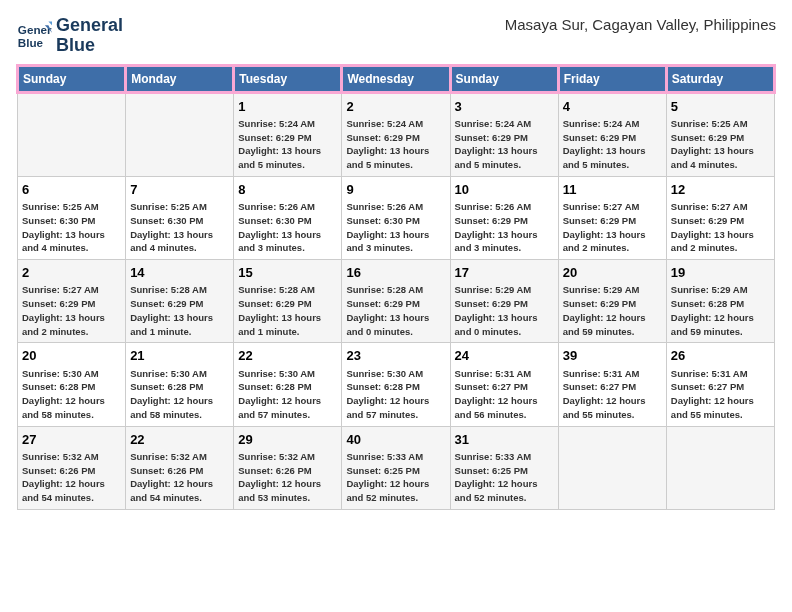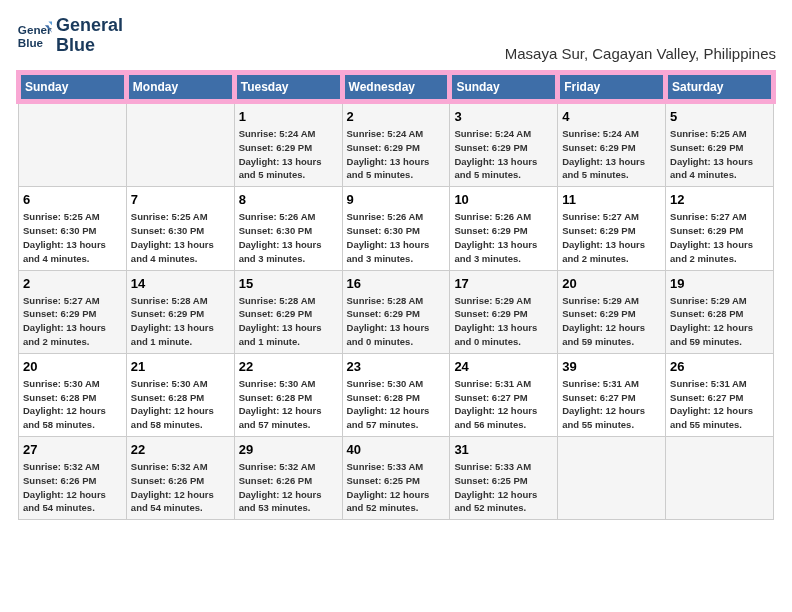--- a/index.html
+++ b/index.html
@@ -35,35 +35,34 @@
       text-align: right;
     }
     .month-title {
       font-size: 36px;
       font-weight: bold;
       color: #1a3a5c;
     }
     .location-title {
       font-size: 15px;
       color: #333;
-      margin-top: 29px;
     }
     table {
       width: 100%;
       border-collapse: collapse;
       font-size: 10.5px;
     }
     thead th {
       background-color: #3e6ea8;
       color: #fff;
       padding: 5px 4px;
       text-align: left;
       font-size: 12px;
       font-weight: bold;
-      border: 5px solid #f9a8d4;
+      border: 3px solid #f9a8d4;
     }
     tbody td {
       vertical-align: top;
       padding: 4px 4px;
       border: 1px solid #ccc;
       width: 14.28%;
       min-height: 80px;
       color: #333;
       line-height: 1.4;
     }

